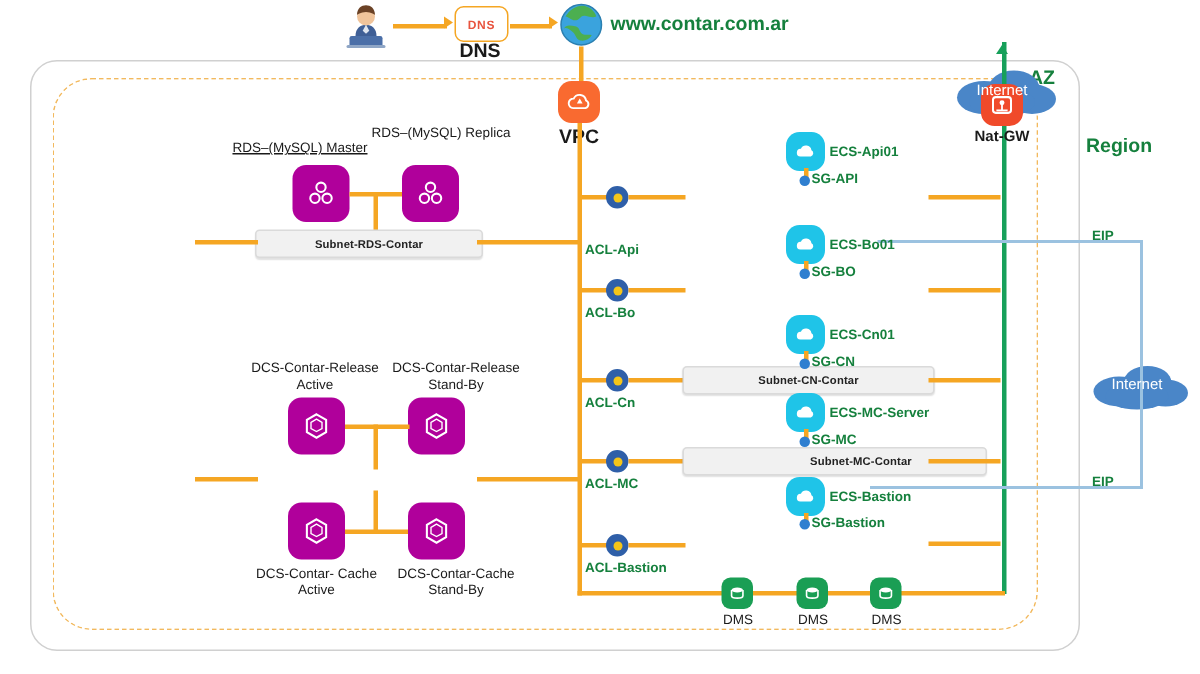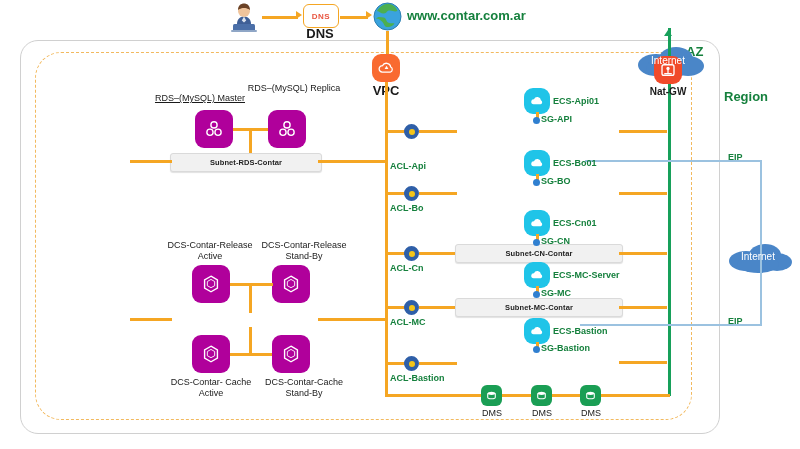--- a/index.html
+++ b/index.html
@@ -261,21 +261,21 @@
   <div class="abs wire wv" style="left:536px;top:234px;height:8px;"></div>
   <div class="sgdot" style="left:533px;top:239px;"></div>
   <div class="lbl" style="left:541px;top:236px;">SG-CN</div>
 
   <div class="abs wire wh" style="left:388px;top:306px;width:20px;"></div>
   <div class="ring" style="left:404px;top:300px;">
       <i></i>
     </div>
   <div class="lbl" style="left:390px;top:317px;">ACL-MC</div>
   <div class="abs wire wh" style="left:419px;top:306px;width:38px;"></div>
-  <div class="subnet" style="left:455px;top:298px;width:166px;">
+  <div class="subnet" style="left:455px;top:298px;width:166px;padding-left:35px;">
     <span>Subnet-MC-Contar</span>
   </div>
   <div class="abs wire wh" style="left:619px;top:306px;width:48px;"></div>
   <div class="ic rr" style="left:524px;top:262px;width:26px;height:26px;background:#1fc4e8;">
     <svg width="17" height="17" viewBox="0 0 24 24">
       <path d="M6.5 16a3.6 3.6 0 0 1 .5-7.2 5.2 5.2 0 0 1 9.9 1.3 3.2 3.2 0 0 1-.6 5.9z" fill="#fff"></path>
     </svg>
   </div>
   <div class="lbl" style="left:553px;top:270px;">ECS-MC-Server</div>
   <div class="abs wire wv" style="left:536px;top:286px;height:8px;"></div>

